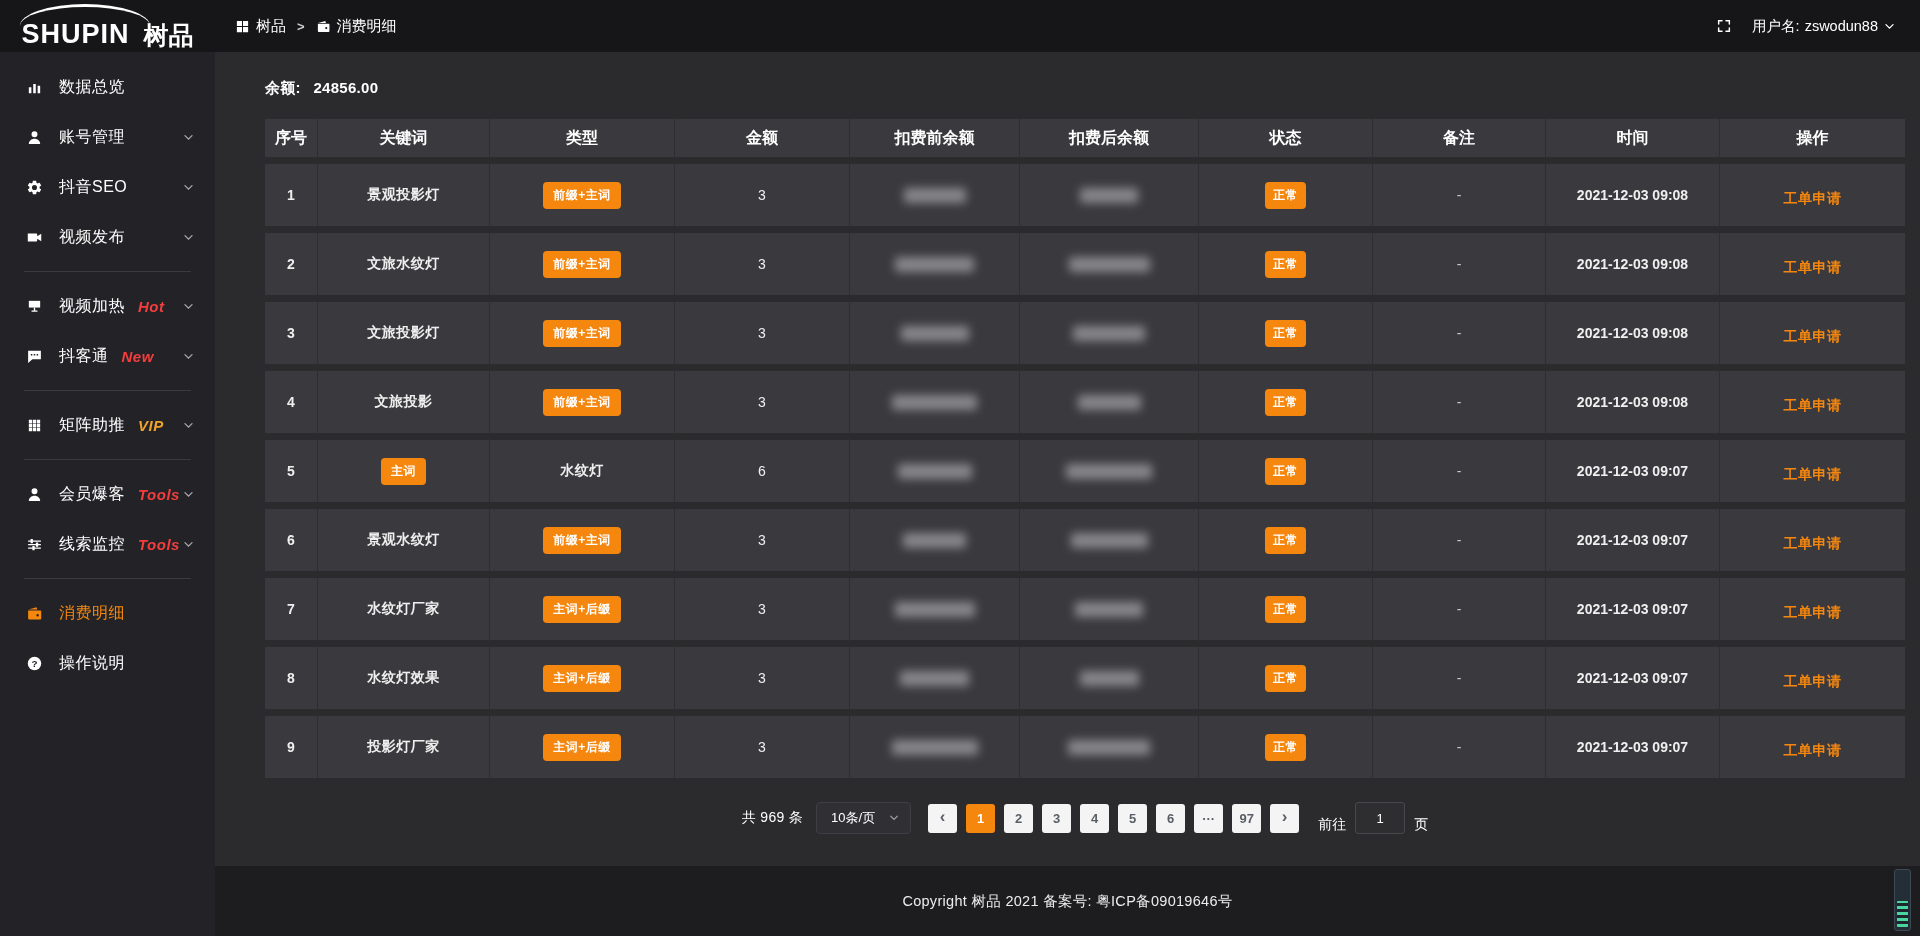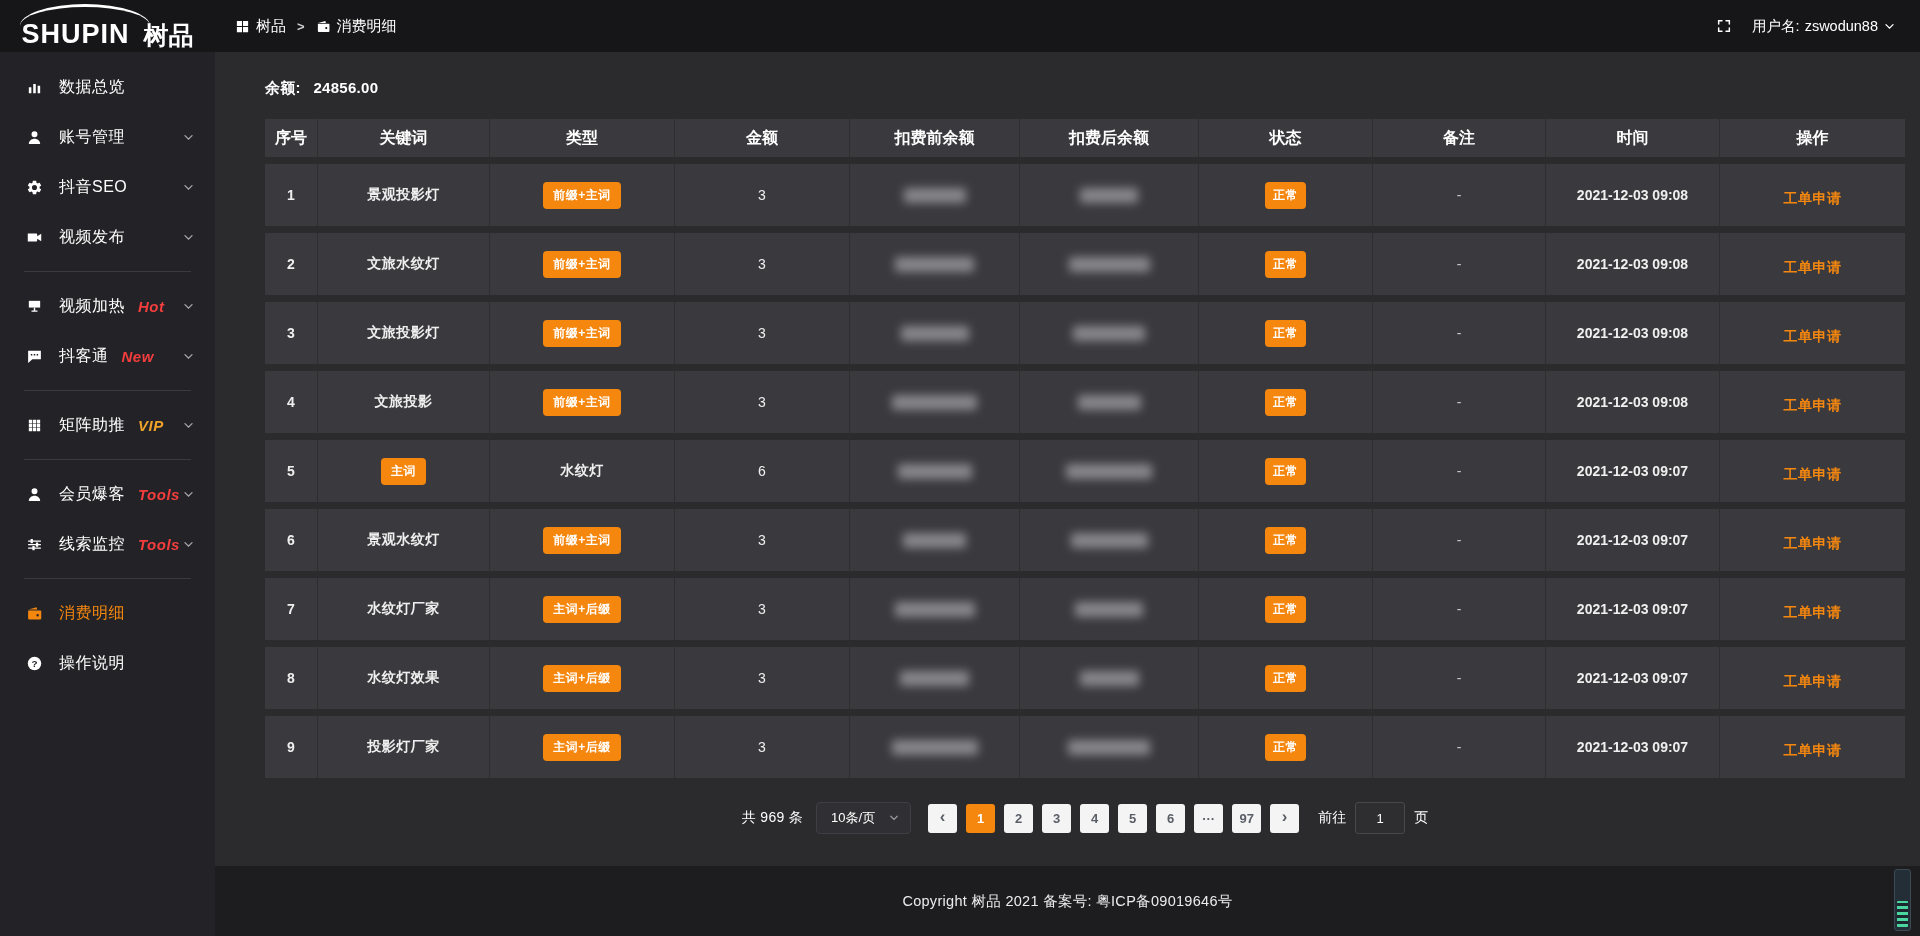--- a/index.html
+++ b/index.html
@@ -78,21 +78,21 @@
   .pg-select{background:#303034;border:1px solid #3e3e44;border-radius:4px;height:30px;
     display:flex;align-items:center;gap:13px;padding:0 10px 0 14px;font-size:13px;
     cursor:pointer;margin-right:8px;}
   .pg-select .icon{color:#9a9aa0;}
   .pg-select .icon svg{width:12px;height:12px;}
   .pg-btn{min-width:29px;height:29px;background:#f4f4f5;color:#5a5e66;border-radius:3px;
     display:flex;align-items:center;justify-content:center;font-weight:bold;font-size:13px;
     cursor:pointer;box-sizing:border-box;padding:0 4px;}
   .pg-btn.active{background:#f5870f;color:#fff;}
   .pg-btn.arrow{font-size:17px;padding-bottom:2px;}
-  .pg-goto{display:flex;align-items:center;gap:9px;margin-left:10px;}
+  .pg-goto{display:flex;align-items:flex-end;gap:9px;margin-left:10px;}
   .pg-input{width:44px;height:28px;background:#2e2e31;border:1px solid #47474c;
     border-radius:3px;color:#fff;text-align:center;font-size:13px;
     font-family:"Liberation Sans",sans-serif;}
 
   
   .footer{position:absolute;left:215px;top:866px;width:1705px;height:70px;background:#1d1d20;
     display:flex;align-items:center;justify-content:center;font-size:14.5px;color:#ececec;
     letter-spacing:.3px;}
   .corner-widget{position:absolute;right:9px;bottom:5px;width:15px;height:60px;
     background:#232e36;border:1px solid #3b4a54;border-radius:3px;}

